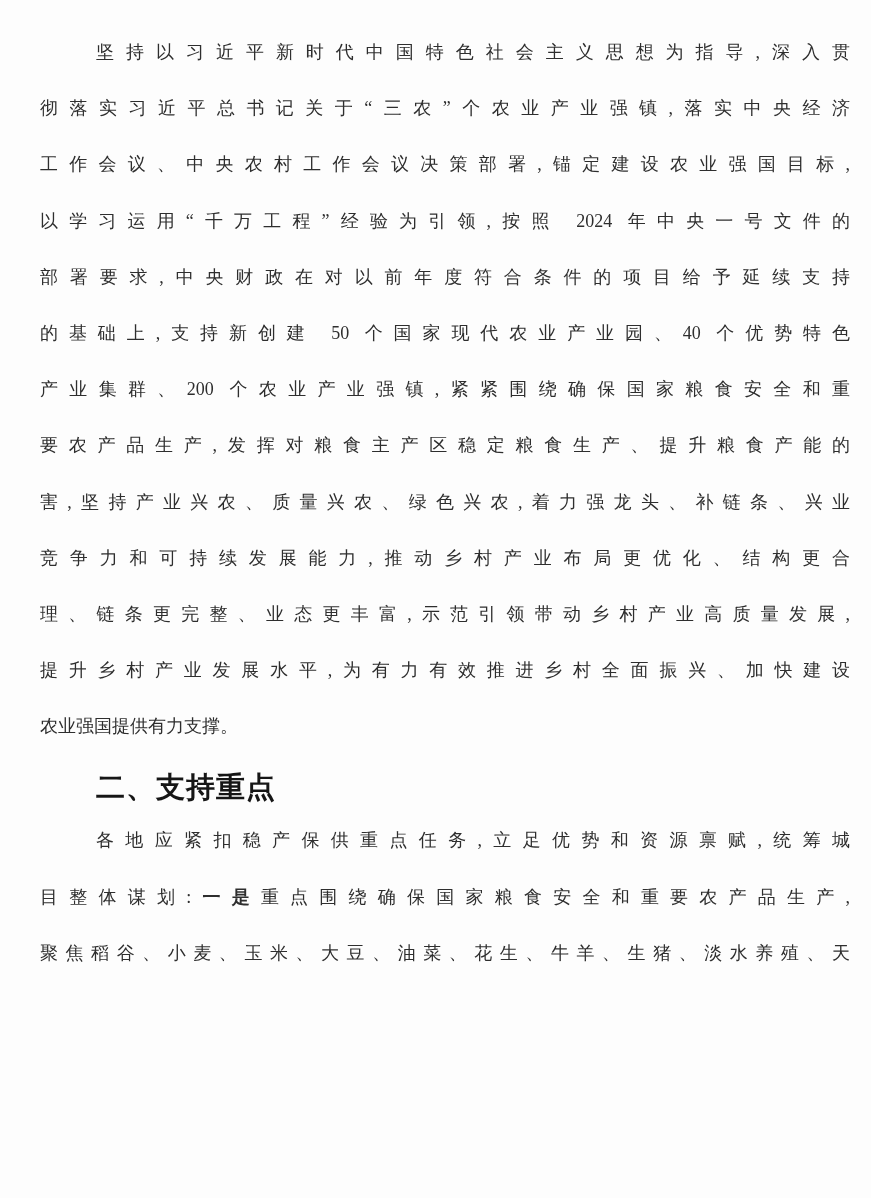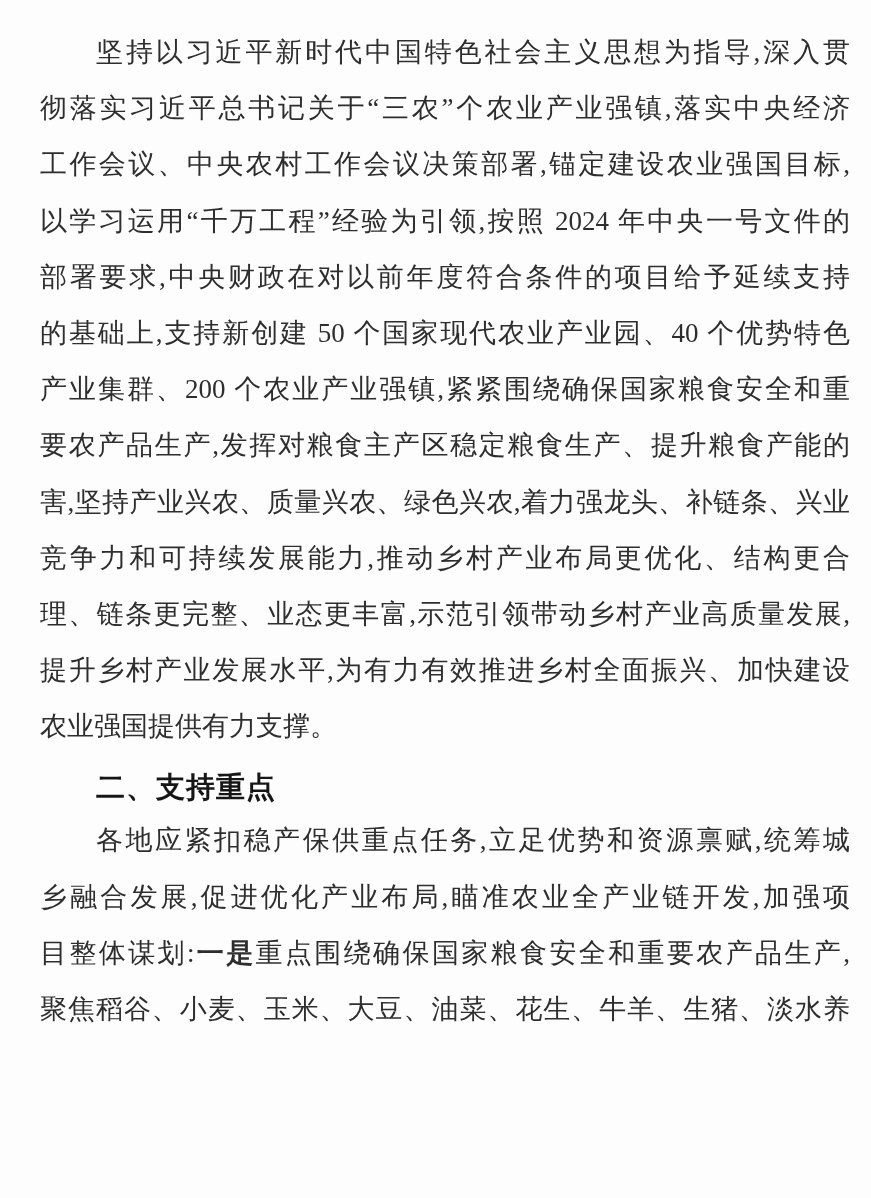--- a/index.html
+++ b/index.html
@@ -23,21 +23,21 @@
     color: #161616;
     line-height: 50px;
     height: 50px;
     margin: 0;
     padding-left: 56px;
     letter-spacing: 1px;
   }
   .heading.second { margin-top: 8px; }
   .line {
     font-family: "Liberation Serif", "DejaVu Serif", serif;
-    font-size: 27px;
+    font-size: 18px;
     color: #2e2e2e;
     line-height: 56.2px;
     height: 56.2px;
     overflow: hidden;
   }
   .justify {
     text-align: justify;
     text-align-last: justify;
     text-justify: inter-character;
   }
@@ -60,17 +60,16 @@
   <div class="line justify">要农产品生产,发挥对粮食主产区稳定粮食生产、提升粮食产能的</div>
   <div class="line justify">害,坚持产业兴农、质量兴农、绿色兴农,着力强龙头、补链条、兴业</div>
   <div class="line justify">竞争力和可持续发展能力,推动乡村产业布局更优化、结构更合</div>
   <div class="line justify">理、链条更完整、业态更丰富,示范引领带动乡村产业高质量发展,</div>
   <div class="line justify">提升乡村产业发展水平,为有力有效推进乡村全面振兴、加快建设</div>
   <div class="line">农业强国提供有力支撑。</div>
 
   <h2 class="heading second">二、支持重点</h2>
 
   <div class="line justify indent">各地应紧扣稳产保供重点任务,立足优势和资源禀赋,统筹城</div>
-  <div class="line justify">乡融合发展,促进优化产业布局,瞄准农业全产业链开发,加强项</div>
   <div class="line justify"><span>目整体谋划:</span><span class="bold">一是</span><span>重点围绕确保国家粮食安全和重要农产品生产,</span></div>
   <div class="line justify">聚焦稻谷、小麦、玉米、大豆、油菜、花生、牛羊、生猪、淡水养殖、天</div>
 
 </div>
 
 </body></html>

